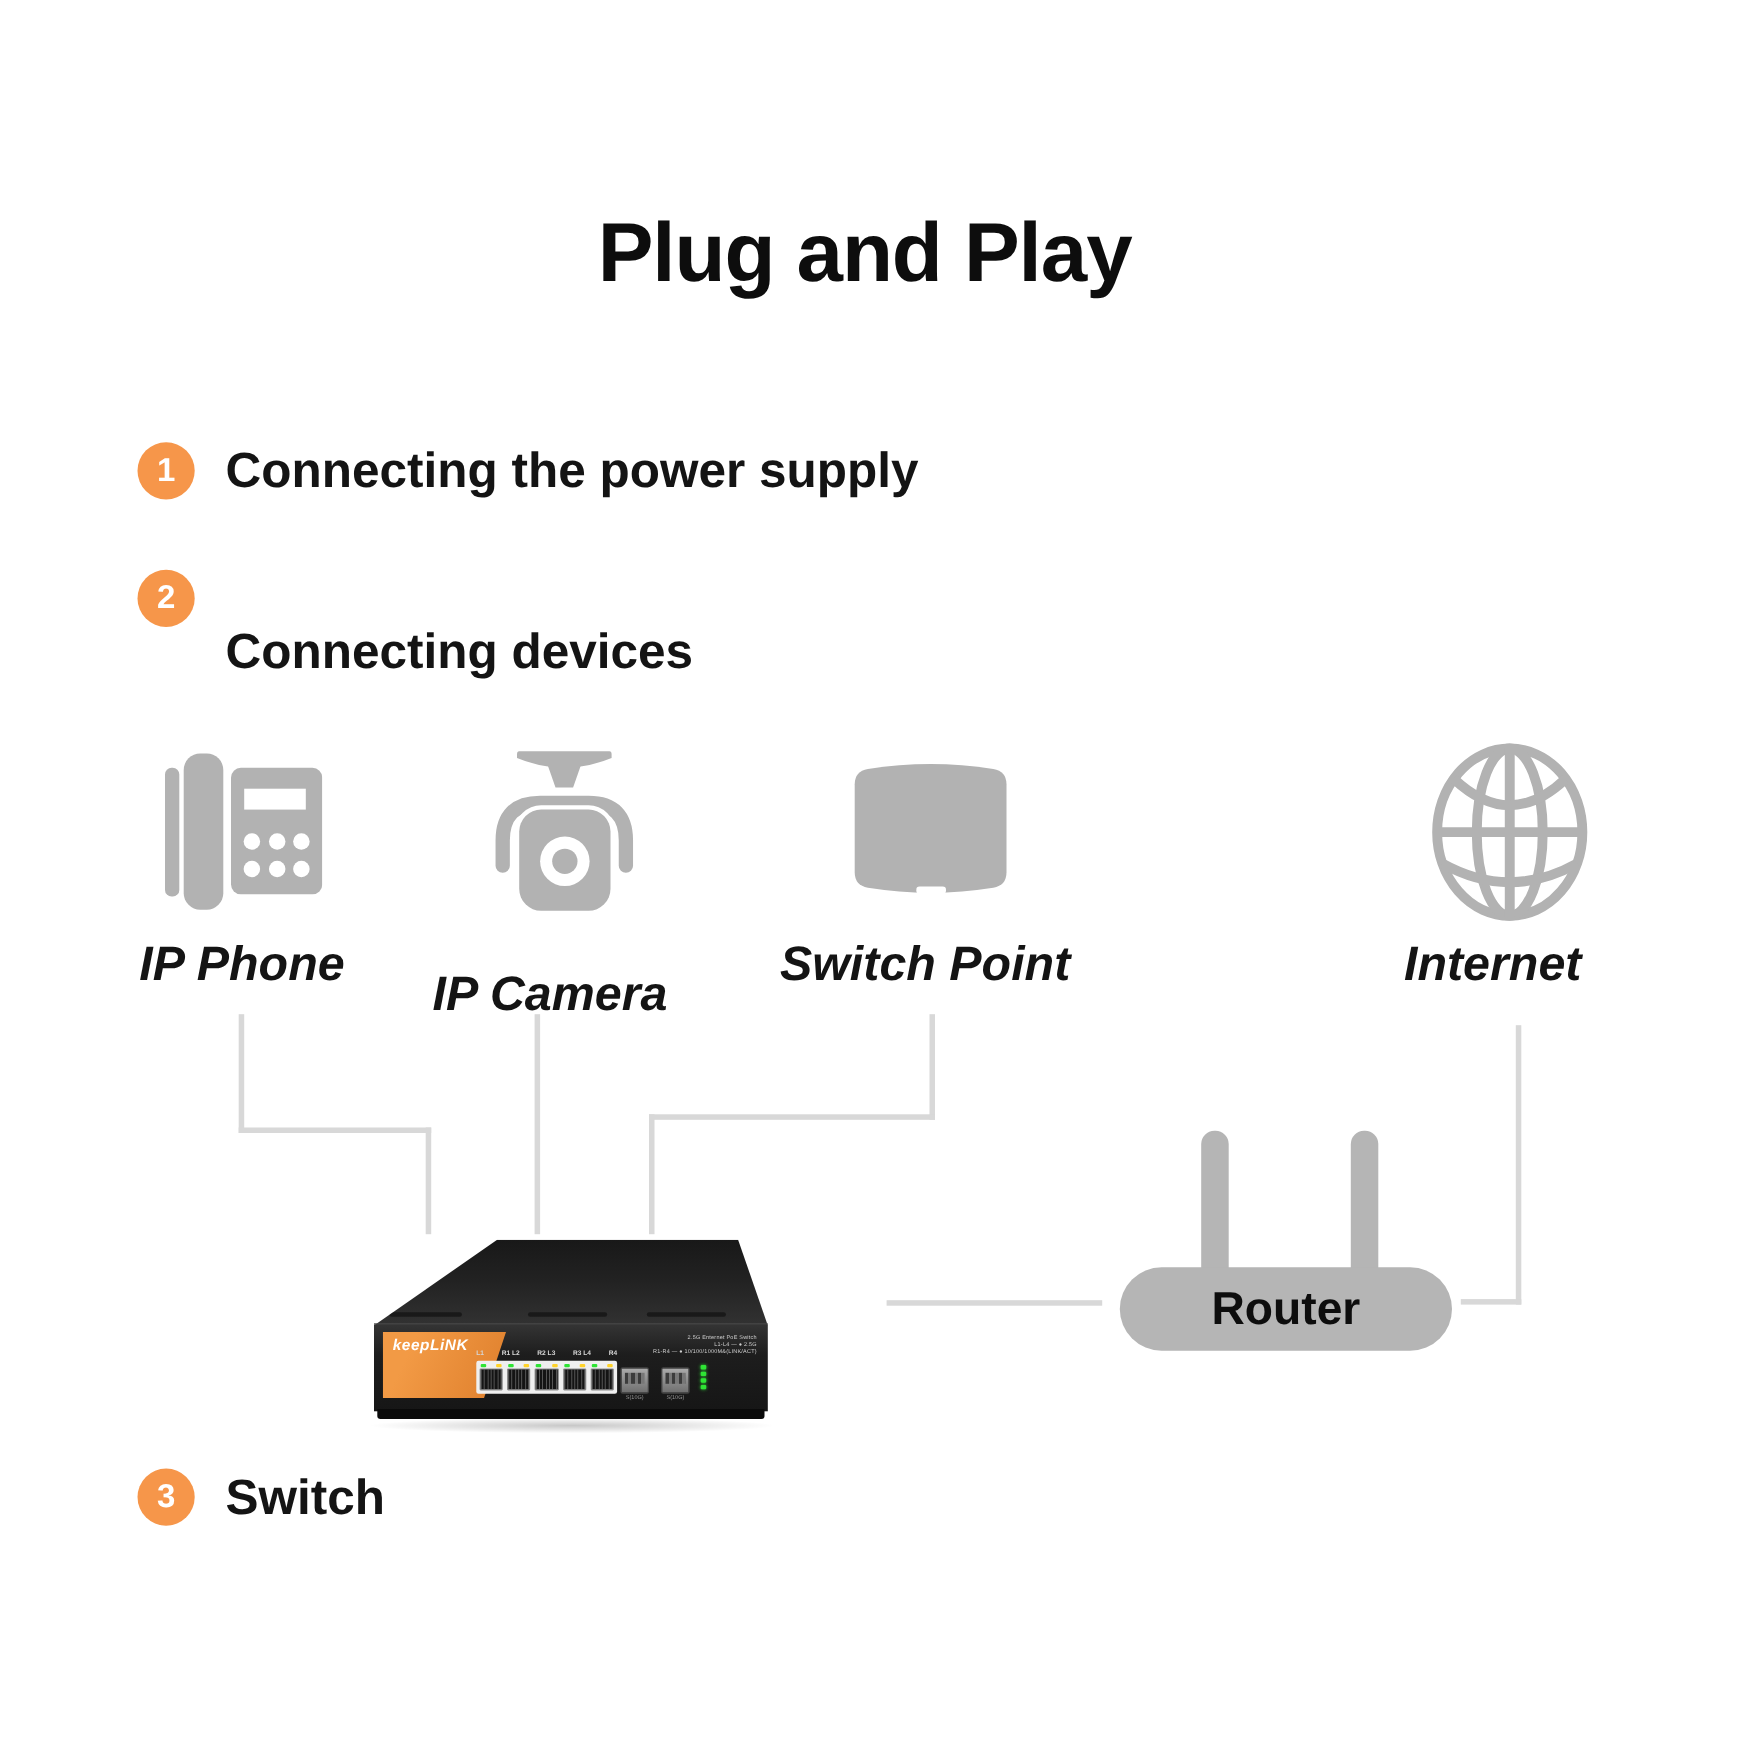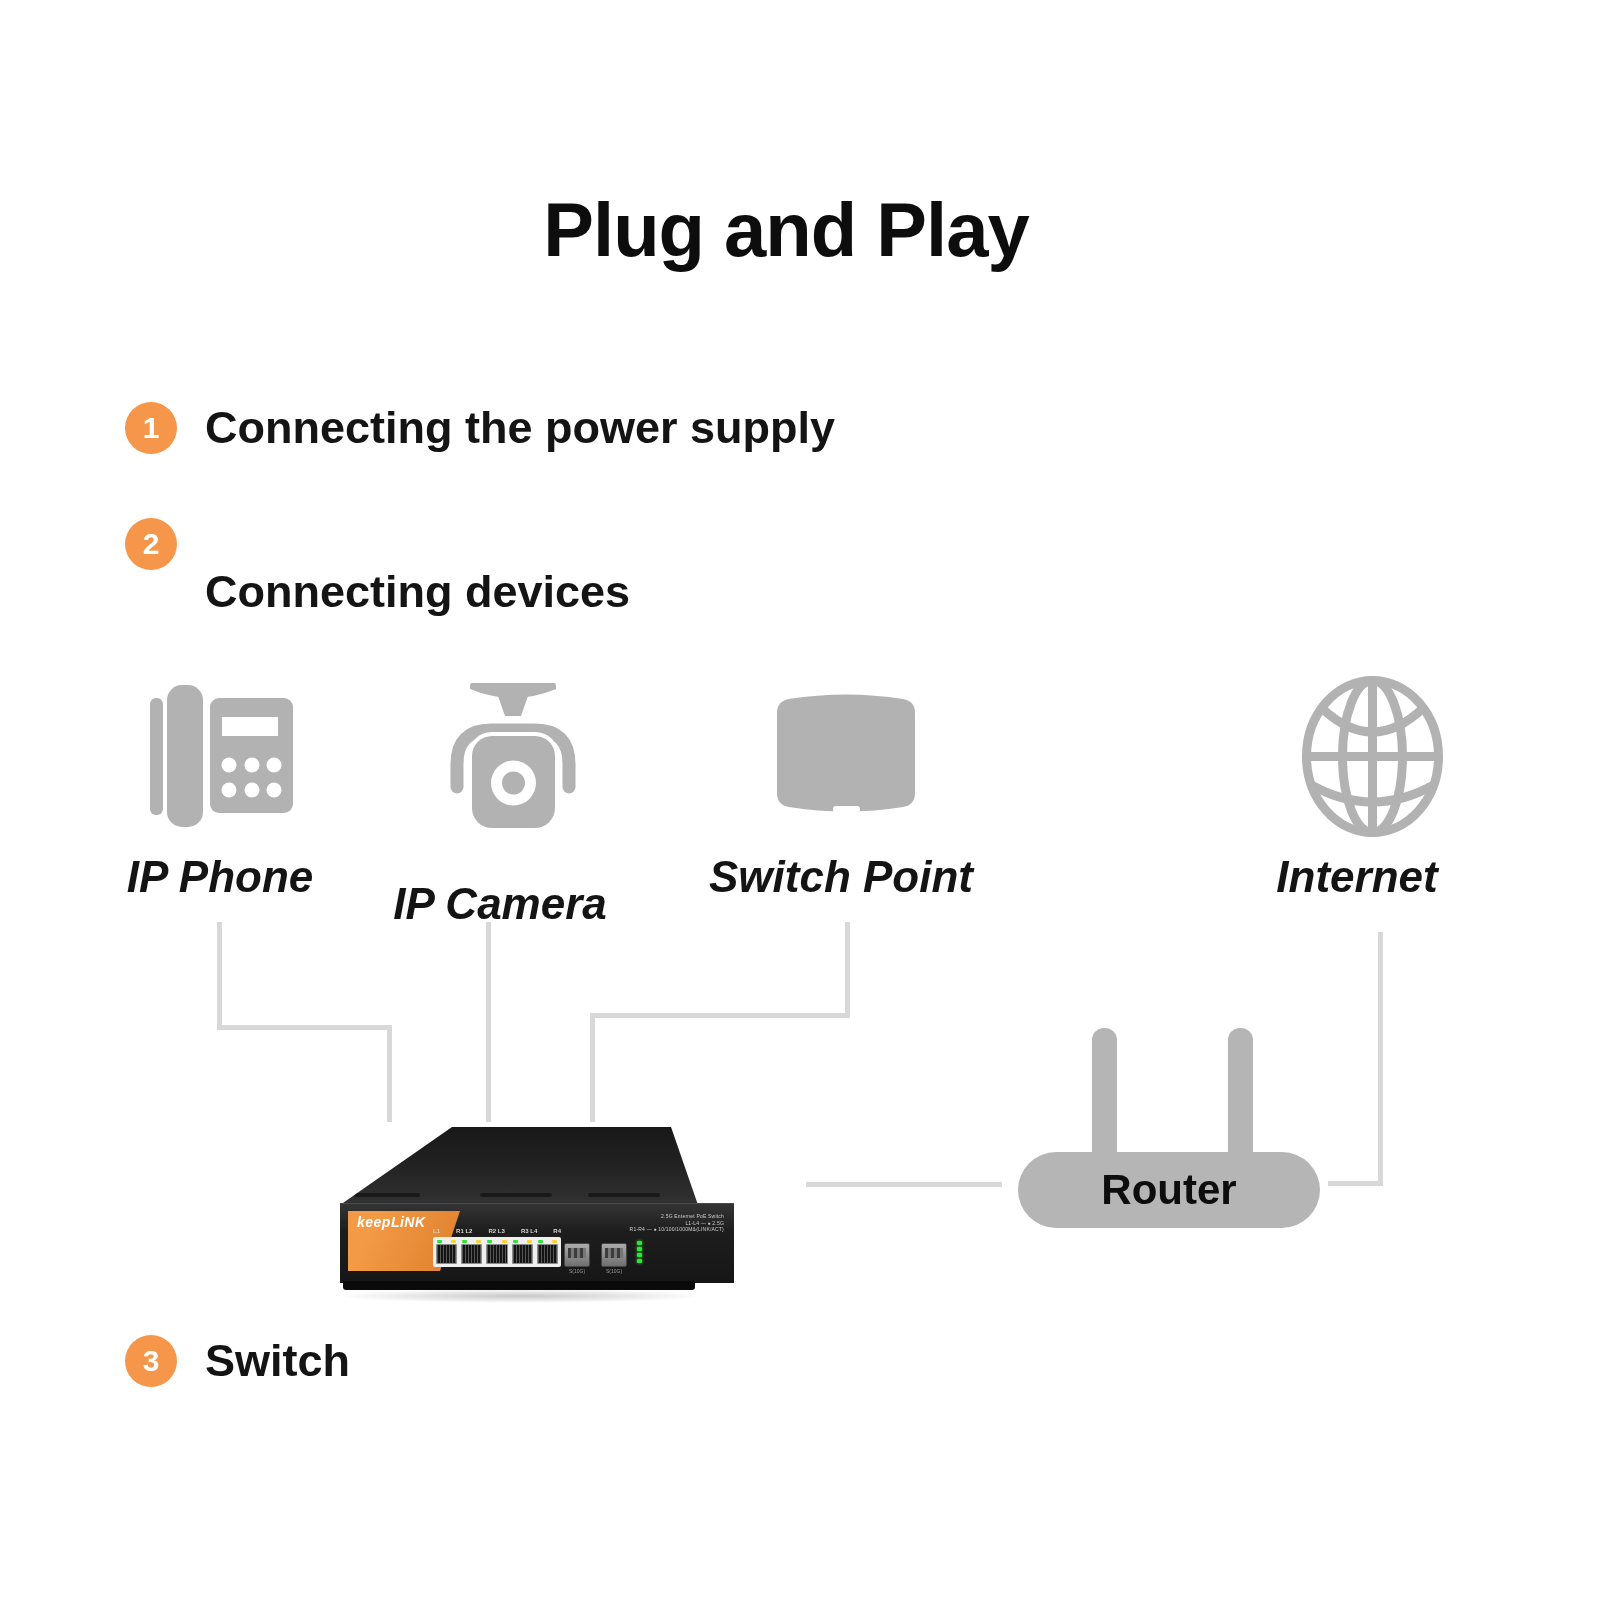--- a/index.html
+++ b/index.html
@@ -49,21 +49,21 @@
 
   
   .switch{position:absolute;left:330px;top:1115px;width:380px;height:185px;}
   .sw-top{
     position:absolute;left:0;top:0;width:380px;height:90px;
     clip-path:polygon(122px 12px,341px 12px,368px 90px,10px 90px);
     background:linear-gradient(180deg,#151515 0%,#222 55%,#323232 100%);
   }
   .sw-vent{position:absolute;height:4px;background:rgba(0,0,0,.45);border-radius:2px;top:78px;}
   .sw-front{
-    position:absolute;left:10px;top:88px;width:394px;height:79px;
+    position:absolute;left:10px;top:88px;width:358px;height:79px;
     background:linear-gradient(180deg,#343434 0%,#1d1d1d 35%,#161616 100%);
     border-top:1px solid #4a4a4a;
   }
   .sw-orange{
     position:absolute;left:0;top:0;width:135px;height:79px;
     clip-path:polygon(8px 7px,120px 7px,100px 67px,8px 67px);
     background:linear-gradient(115deg,#F29A45 25%,#DE7E2B 90%);
   }
   .sw-logo{
     position:absolute;left:17px;top:10px;font-size:14px;font-weight:700;

